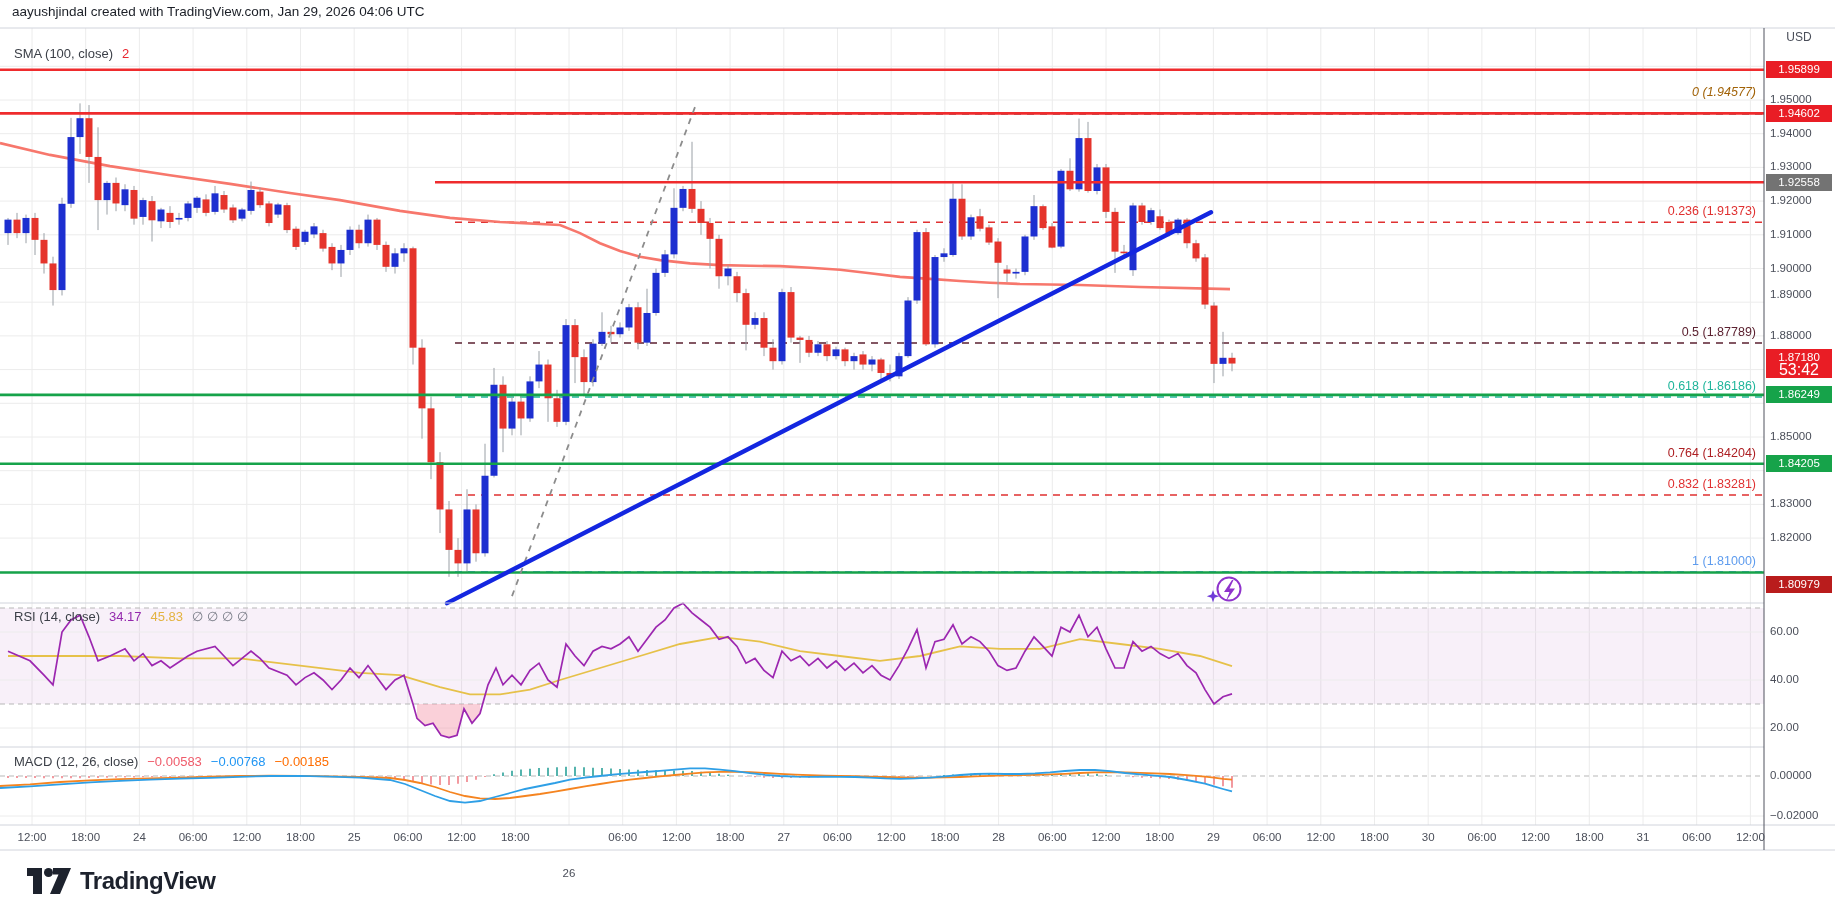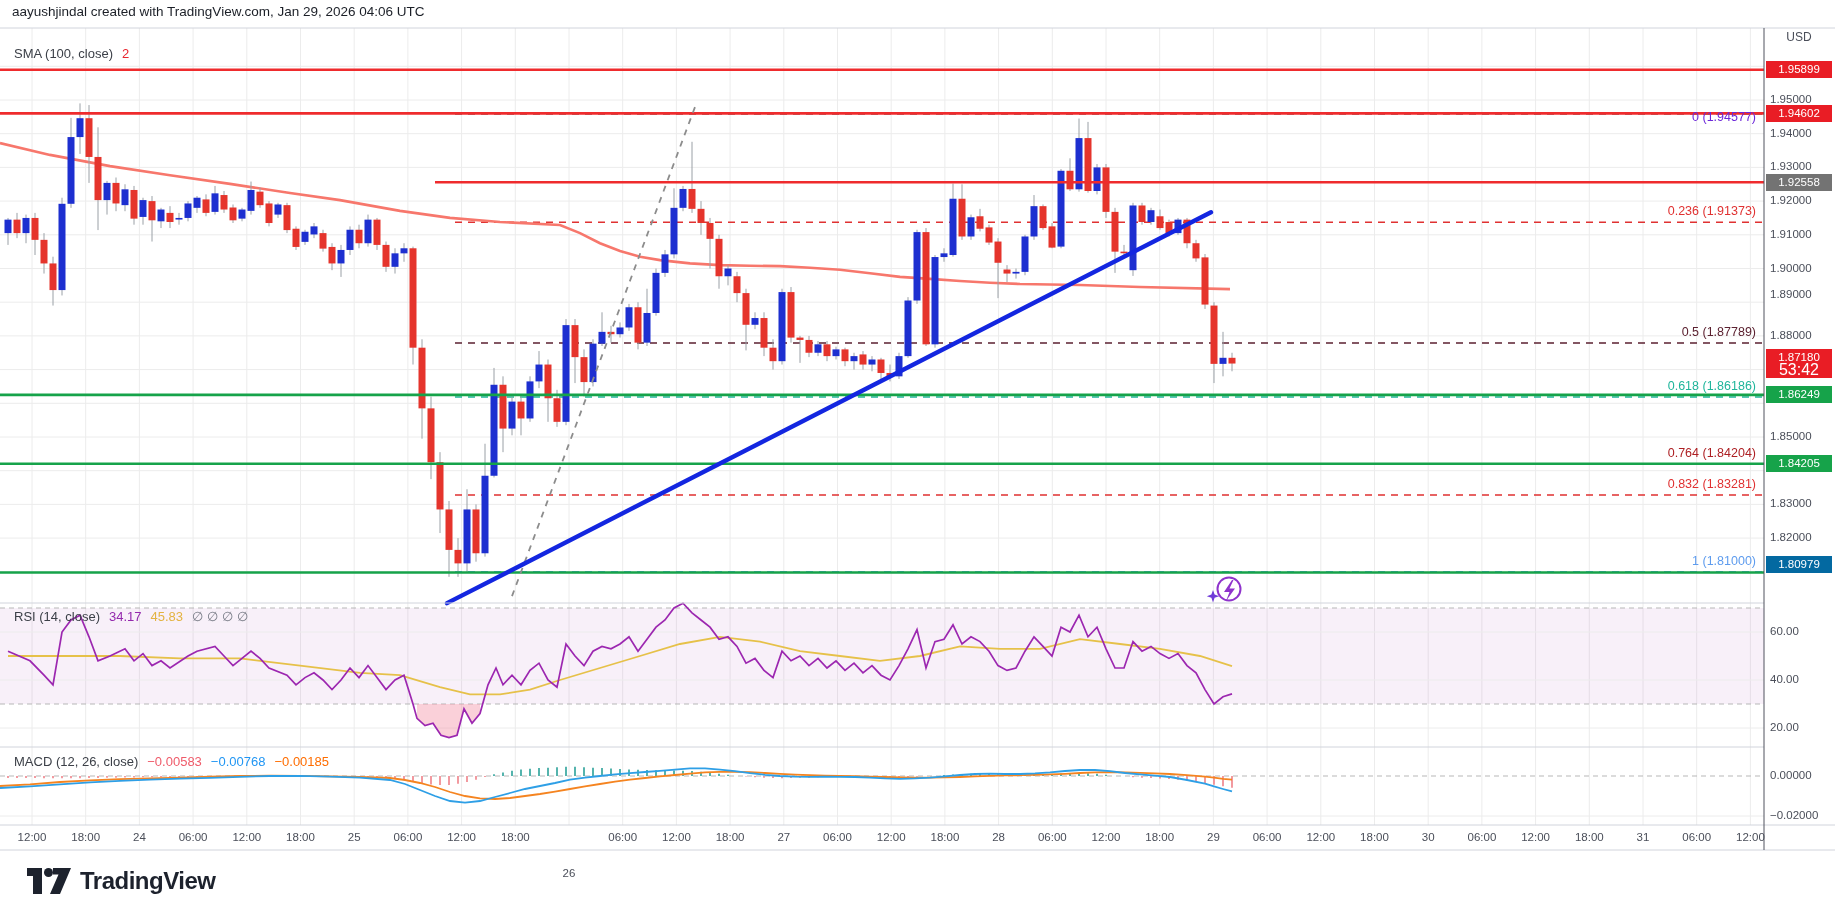--- a/index.html
+++ b/index.html
@@ -571,21 +571,21 @@
       <div class="tick" style="left: 1770px; top: 673px; width: 60px; text-align: left;">40.00</div>
       <div class="tick" style="left: 1770px; top: 721px; width: 60px; text-align: left;">20.00</div>
       <div class="tick" style="left: 1770px; top: 769px; width: 60px; text-align: left;">0.00000</div>
       <div class="tick" style="left: 1770px; top: 809px; width: 60px; text-align: left;">−0.02000</div>
       <div class="badge" style="background: rgb(233, 29, 37); top: 61.2037px;">1.95899</div>
       <div class="badge" style="background: rgb(233, 29, 37); top: 104.913px;">1.94602</div>
       <div class="badge" style="background: #737373; top: 173.795px;">1.92558</div>
       <div class="badge" style="background: rgb(233, 29, 37); height: 29px; top: 349.034px;">1.87180<span class="sub">53:42</span></div>
       <div class="badge" style="background: rgb(22, 163, 74); top: 386.409px;">1.86249</div>
       <div class="badge" style="background: rgb(22, 163, 74); top: 455.291px;">1.84205</div>
-      <div class="badge" style="background: #0369a1; top: 556px;">1.80979</div>
+      <div class="badge" style="background: #b91c1c; top: 576px;">1.80979</div>
     </div>
   <div id="time-axis">
       <div class="tick" style="left: 12px; top: 831px; width: 40px; text-align: center;">12:00</div>
       <div class="tick" style="left: 65.7px; top: 831px; width: 40px; text-align: center;">18:00</div>
       <div class="tick" style="left: 119.4px; top: 831px; width: 40px; text-align: center;">24</div>
       <div class="tick" style="left: 173.1px; top: 831px; width: 40px; text-align: center;">06:00</div>
       <div class="tick" style="left: 226.8px; top: 831px; width: 40px; text-align: center;">12:00</div>
       <div class="tick" style="left: 280.5px; top: 831px; width: 40px; text-align: center;">18:00</div>
       <div class="tick" style="left: 334.2px; top: 831px; width: 40px; text-align: center;">25</div>
       <div class="tick" style="left: 387.9px; top: 831px; width: 40px; text-align: center;">06:00</div>
@@ -609,21 +609,21 @@
       <div class="tick" style="left: 1354.5px; top: 831px; width: 40px; text-align: center;">18:00</div>
       <div class="tick" style="left: 1408.2px; top: 831px; width: 40px; text-align: center;">30</div>
       <div class="tick" style="left: 1461.9px; top: 831px; width: 40px; text-align: center;">06:00</div>
       <div class="tick" style="left: 1515.6px; top: 831px; width: 40px; text-align: center;">12:00</div>
       <div class="tick" style="left: 1569.3px; top: 831px; width: 40px; text-align: center;">18:00</div>
       <div class="tick" style="left: 1623px; top: 831px; width: 40px; text-align: center;">31</div>
       <div class="tick" style="left: 1676.7px; top: 831px; width: 40px; text-align: center;">06:00</div>
       <div class="tick" style="left: 1730.4px; top: 831px; width: 40px; text-align: center;">12:00</div>
     </div>
   <div id="fib-labels">
-      <div class="fib-label" style="color: #6d28d9; top: 110px;">0 (1.94577)</div>
+      <div class="fib-label" style="color: #a16207; top: 85px; font-style: italic;">0 (1.94577)</div>
       <div class="fib-label" style="color: rgb(224, 49, 49); top: 204.23px;">0.236 (1.91373)</div>
       <div class="fib-label" style="color: rgb(91, 33, 48); top: 325.011px;">0.5 (1.87789)</div>
       <div class="fib-label" style="color: rgb(31, 181, 155); top: 379.032px;">0.618 (1.86186)</div>
       <div class="fib-label" style="color: rgb(173, 31, 35); top: 445.825px;">0.764 (1.84204)</div>
       <div class="fib-label" style="color: rgb(224, 49, 49); top: 476.93px;">0.832 (1.83281)</div>
       <div class="fib-label" style="color: rgb(94, 156, 238); top: 553.8px;">1 (1.81000)</div>
     </div>
 
   <div id="footer-logo">
     <svg width="46" height="42" viewBox="0 0 46 42">

